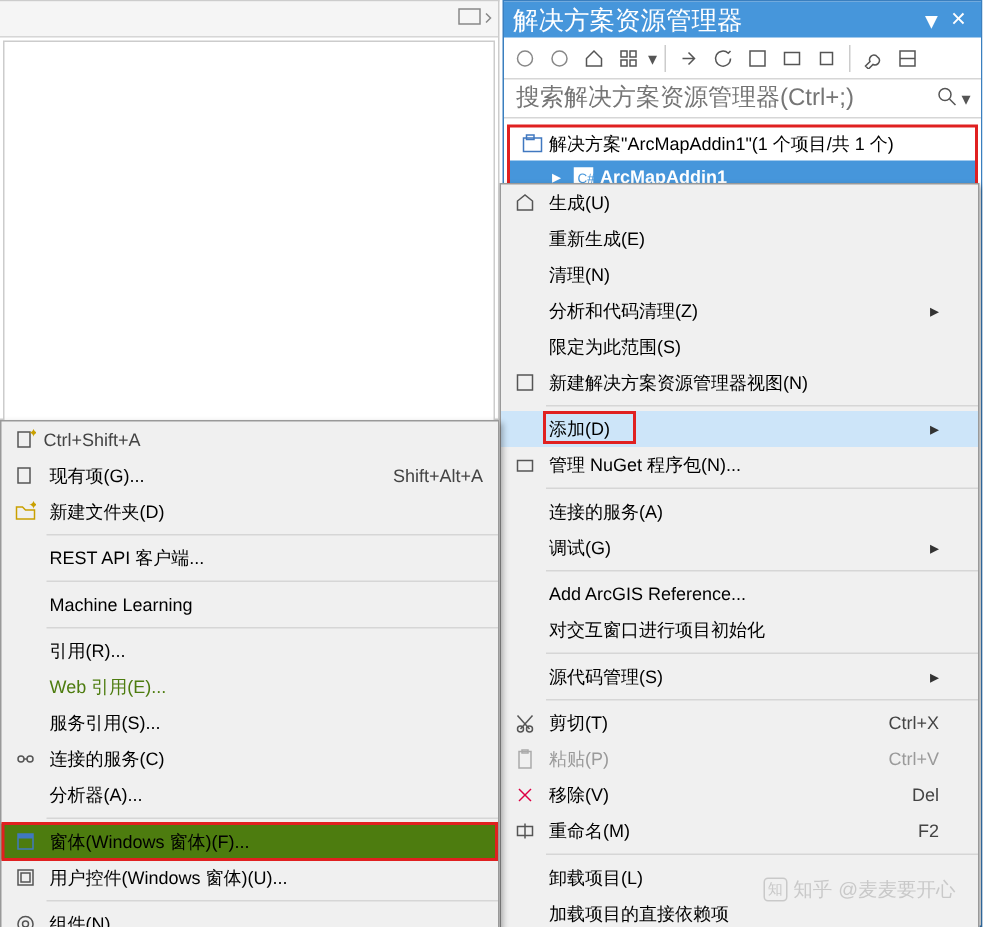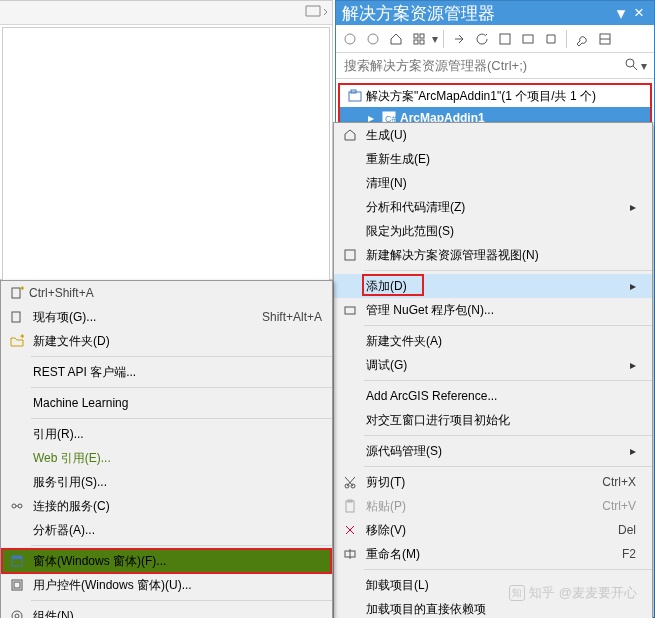--- a/index.html
+++ b/index.html
@@ -25,33 +25,33 @@
   
   .solexp { position: absolute; right: 0; top: 0; width: 320px; height: 618px; border: 1px solid #3a7fbf; background: #fff; }
   .solexp-title { height: 24px; background: #4696db; color: #fff; display: flex; align-items: center; padding: 0 6px; font-size: 17px; }
   .solexp-title .title-text { flex: 1; }
   .solexp-title .title-btn { width: 18px; text-align: center; color: #fff; }
   .solexp-toolbar { height: 28px; display: flex; align-items: center; gap: 3px; padding: 0 4px; border-bottom: 1px solid #d6d6d6; }
   .tbtn { width: 20px; height: 20px; display: flex; align-items: center; justify-content: center; color: #555; }
   .tbtn svg { width: 14px; height: 14px; }
   .tsep { width: 1px; height: 18px; background: #ccc; margin: 0 2px; }
   .solexp-search { height: 26px; border-bottom: 1px solid #d6d6d6; display: flex; align-items: center; padding: 0 4px; }
-  .search-input { flex: 1; border: none; outline: none; font-size: 13px; color: #be185d; background: transparent; padding: 2px 4px; }
+  .search-input { flex: 1; border: none; outline: none; font-size: 16px; color: #be185d; background: transparent; padding: 2px 4px; }
   .search-icon { color: #555; }
 
   .solexp-tree { position: relative; padding: 4px 0; }
   .tree-box { border: 2px solid #e02020; margin: 0 2px; padding: 0; }
   .tree-row { display: flex; align-items: center; height: 22px; padding-left: 8px; gap: 4px; }
   .tree-row.selected { background: #4696db; color: #fff; }
   .tree-label { white-space: nowrap; }
   .tree-icon { width: 14px; height: 14px; display: inline-flex; align-items: center; justify-content: center; }
 
   
   .ctxmenu { position: absolute; top: 122px; left: 333px; width: 320px; background: #f0f0f0; border: 1px solid #999; box-shadow: 2px 2px 4px rgba(0,0,0,0.3); }
-  .ctx-row { display: flex; align-items: center; height: 24px; padding: 0 16px 0 4px; position: relative; }
+  .ctx-row { display: flex; align-items: center; height: 24px; padding: 0 26px 0 4px; position: relative; }
   .ctx-row .ico { width: 24px; display: flex; align-items: center; justify-content: center; color: #555; }
   .ctx-row .lbl { flex: 1; padding-left: 4px; white-space: nowrap; }
   .ctx-row .lbl.disabled { color: #9a9a9a; }
   .ctx-row .sc { color: #444; }
   .ctx-row .arrow { color: #333; padding-left: 6px; }
   .ctx-row.highlighted { background: #cde5f9; }
   .redbox-tight { position: absolute; border: 2px solid #e02020; pointer-events: none; }
   .ctx-sep { height: 1px; background: #d6d6d6; margin: 3px 0 3px 30px; }
 
   
@@ -224,21 +224,21 @@
       <span class="ico">
         <svg width="14" height="14" viewBox="0 0 14 14">
           <rect x="2" y="4" width="10" height="7" fill="none" stroke="#555"></rect>
         </svg>
       </span>
       <span class="lbl">管理 NuGet 程序包(N)...</span>
     </div>
     <div class="ctx-sep"></div>
     <div class="ctx-row">
       <span class="ico"></span>
-      <span class="lbl">新建文件夹(A)</span>
+      <span class="lbl">连接的服务(A)</span>
     </div>
     <div class="ctx-row">
       <span class="ico"></span>
       <span class="lbl">调试(G)</span>
       <span class="arrow">▸</span>
     </div>
     <div class="ctx-sep"></div>
     <div class="ctx-row">
       <span class="ico"></span>
       <span class="lbl">Add ArcGIS Reference...</span>

